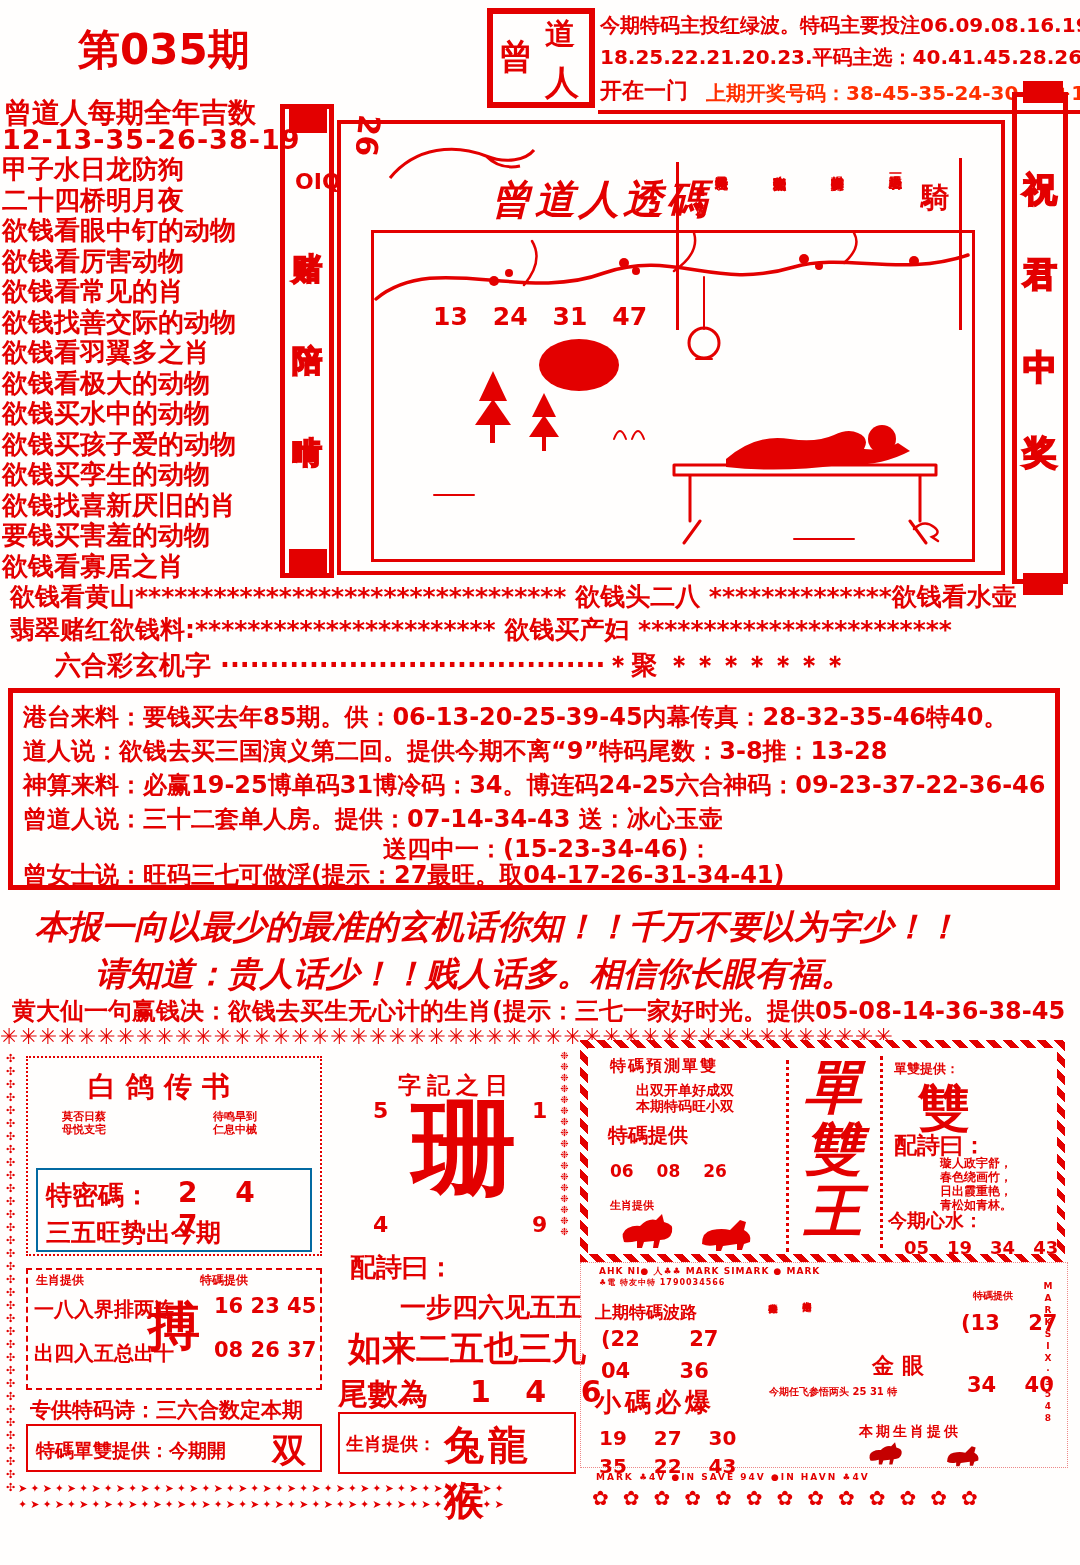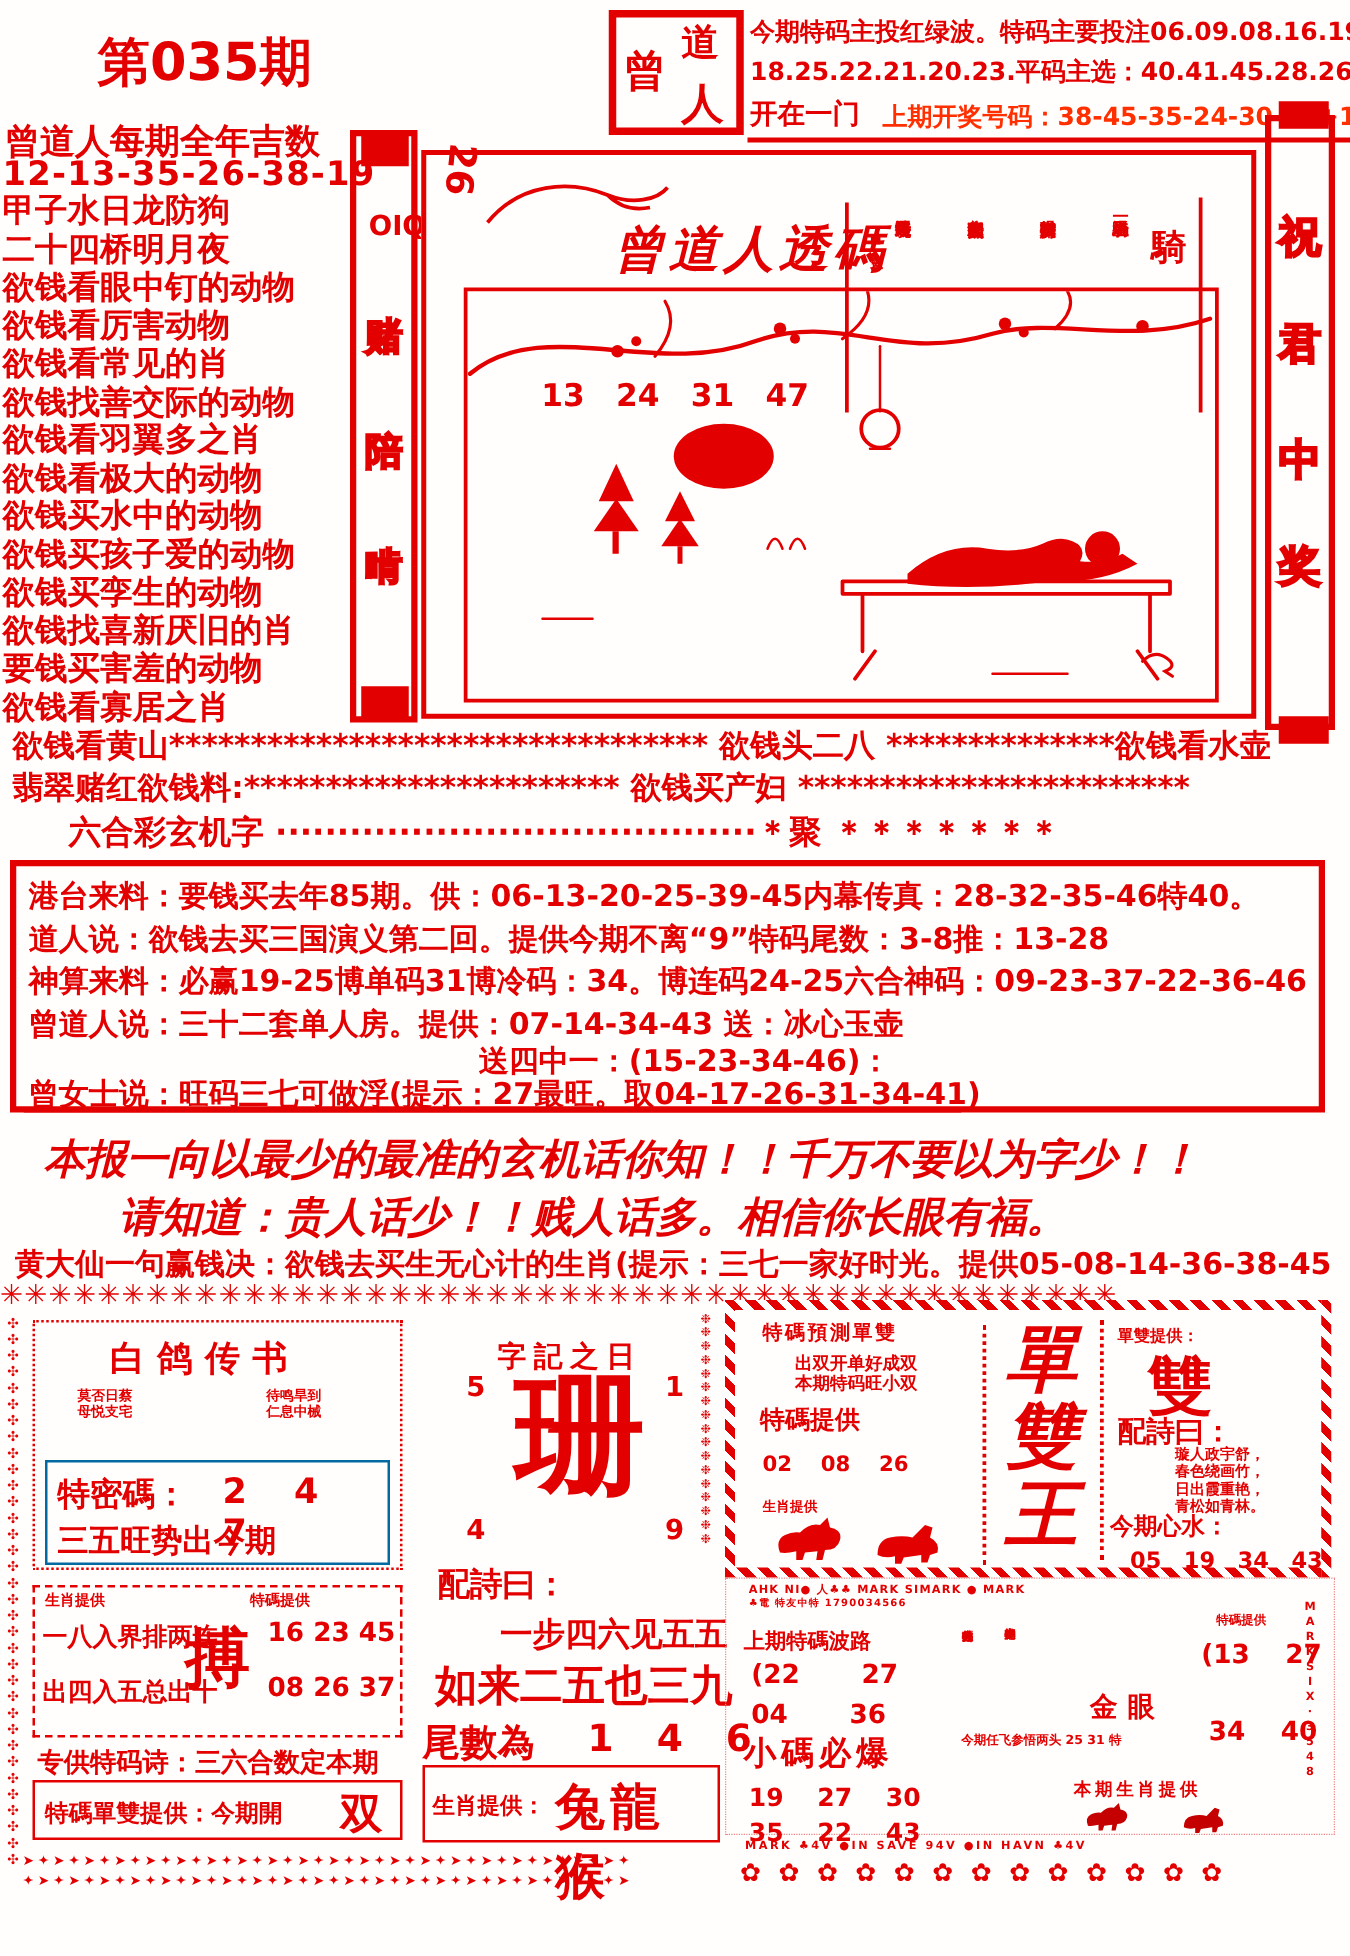--- a/index.html
+++ b/index.html
@@ -196,21 +196,21 @@
     <span class="abs b" style="left:6px;top:18px;font-size:18px;">生肖提供：</span>
     <span class="abs b serif" style="left:104px;top:4px;font-size:40px;letter-spacing:4px;">兔龍猴</span>
   </div>
 
   <div class="abs" style="left:580px;top:1040px;width:485px;height:222px;border:8px solid transparent;
        border-image:repeating-linear-gradient(45deg,#e30000 0 6px,#fff 6px 12px) 8;background:#fffefd;box-sizing:border-box;">
     <div class="abs b nowrap" style="left:22px;top:8px;font-size:16px;letter-spacing:2px;">特碼預測單雙</div>
     <div class="abs b nowrap" style="left:48px;top:34px;font-size:14px;">出双开单好成双</div>
     <div class="abs b nowrap" style="left:48px;top:50px;font-size:14px;">本期特码旺小双</div>
     <div class="abs b serif nowrap" style="left:20px;top:74px;font-size:20px;">特碼提供</div>
-    <div class="abs b nowrap" style="left:22px;top:112px;font-size:17px;">02　 08　 26</div>
+    <div class="abs b nowrap" style="left:22px;top:112px;font-size:17px;">06　 08　 26</div>
     <div class="abs b nowrap" style="left:22px;top:150px;font-size:11px;">生肖提供</div>
     <svg class="abs" style="left:28px;top:164px;" width="58" height="40" viewBox="0 0 58 40">
       <path d="M8 30 q-4 -10 4 -14 q6 -3 12 -2 q8 -8 16 -6 l6 -6 2 8 q10 2 8 10 q-2 8 -12 8 l-2 8 -5 0 1 -7 -10 1 -2 6 -5 0 0 -7 q-8 2 -13 1 z" fill="#e30000"></path>
     </svg>
     <svg class="abs" style="left:108px;top:164px;" width="58" height="40" viewBox="0 0 58 40">
       <path d="M6 32 q0 -12 10 -14 q10 -2 18 0 l10 -10 6 2 -2 8 q8 4 6 12 l-6 2 -2 6 -5 0 0 -6 -14 2 -2 5 -5 0 0 -6 q-8 2 -14 -1 z" fill="#e30000"></path>
     </svg>
     <div class="abs" style="left:198px;top:12px;width:0px;height:192px;border-left:3px dotted #e30000;"></div>
     <div class="abs b serif" style="left:216px;top:8px;font-size:58px;line-height:62px;font-style:italic;">
       <div>單</div>

